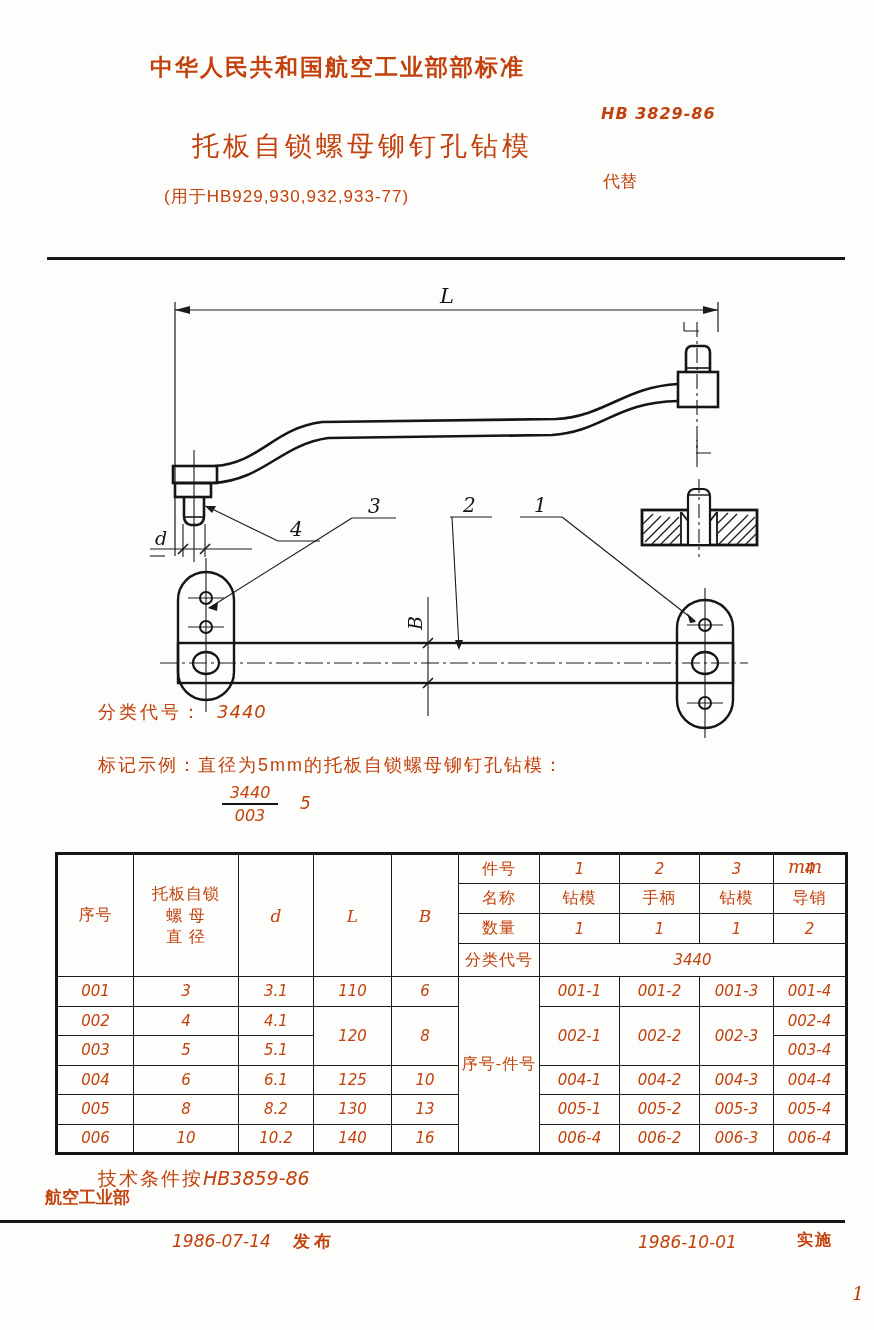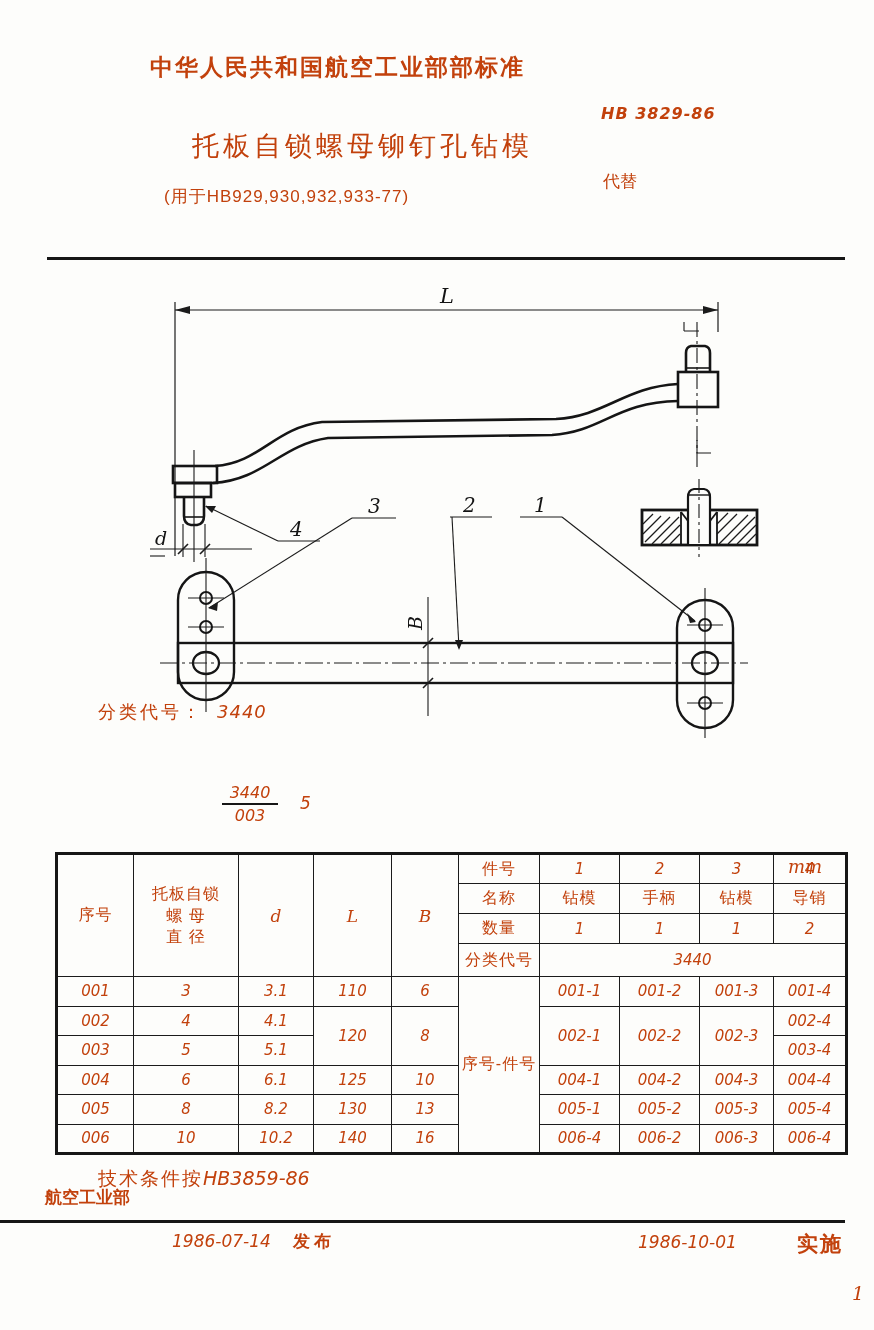--- a/index.html
+++ b/index.html
@@ -23,21 +23,21 @@
   .fraction .den{padding-top:1px;}
   .frac-suffix{left:300px;top:793px;font-family:"DejaVu Sans",sans-serif;font-style:italic;font-size:17px;}
   .unit{left:788px;top:820px;font-family:"DejaVu Serif",serif;font-style:italic;font-size:18px;margin-top:36px;}
   .technote{left:98px;top:1166px;font-size:19px;letter-spacing:2px;}
   .technote .num{font-family:"DejaVu Sans",sans-serif;font-style:italic;letter-spacing:0;}
   .rule-foot{left:0;top:1220px;width:845px;height:3px;background:#161616;}
   .f-issuer{left:45px;top:1186px;font-size:17px;font-weight:bold;}
   .f-idate{left:172px;top:1231px;font-size:17px;font-style:italic;font-family:"DejaVu Sans",sans-serif;}
   .f-publish{left:293px;top:1230px;font-size:17px;font-weight:bold;letter-spacing:4px;}
   .f-edate{left:638px;top:1232px;font-size:17px;font-style:italic;font-family:"DejaVu Sans",sans-serif;}
-  .f-impl{left:797px;top:1230px;font-size:21px;font-weight:bold;letter-spacing:2px;}
+  .f-impl{left:797px;top:1230px;font-size:16px;font-weight:bold;letter-spacing:2px;}
   .pageno{left:852px;top:1282px;font-size:19px;font-style:italic;font-family:"DejaVu Serif",serif;}
 
   table.spec{
     position:absolute;left:55px;top:852px;width:790px;
     border-collapse:collapse;table-layout:fixed;
     border:3px solid #161616;
   }
   table.spec td{
     border:1.6px solid #1b1b1b;text-align:center;vertical-align:middle;
     padding:0;font-family:"DejaVu Sans",sans-serif;font-style:italic;font-size:15px;
@@ -171,20 +171,21 @@
       <line x1="423" y1="648" x2="433" y2="638" stroke-width="1.6"></line>
       <line x1="423" y1="688" x2="433" y2="678" stroke-width="1.6"></line>
     </g>
     <text x="410" y="630" font-size="19" transform="rotate(-90 416 624)">B</text>
   </svg>
 
   <div class="abs classline">
     <span>分类代号：</span><span class="val">3440</span>
   </div>
 
+  <div class="abs markline">标记示例：直径为5mm的托板自锁螺母铆钉孔钻模：</div>
   <div class="abs fraction">
     <div class="num">3440</div>
     <div class="den">003</div>
   </div>
   <div class="abs frac-suffix">5</div>
   <div class="abs unit">mm</div>
 
   <table class="spec">
     <colgroup>
       <col style="width:77px">

